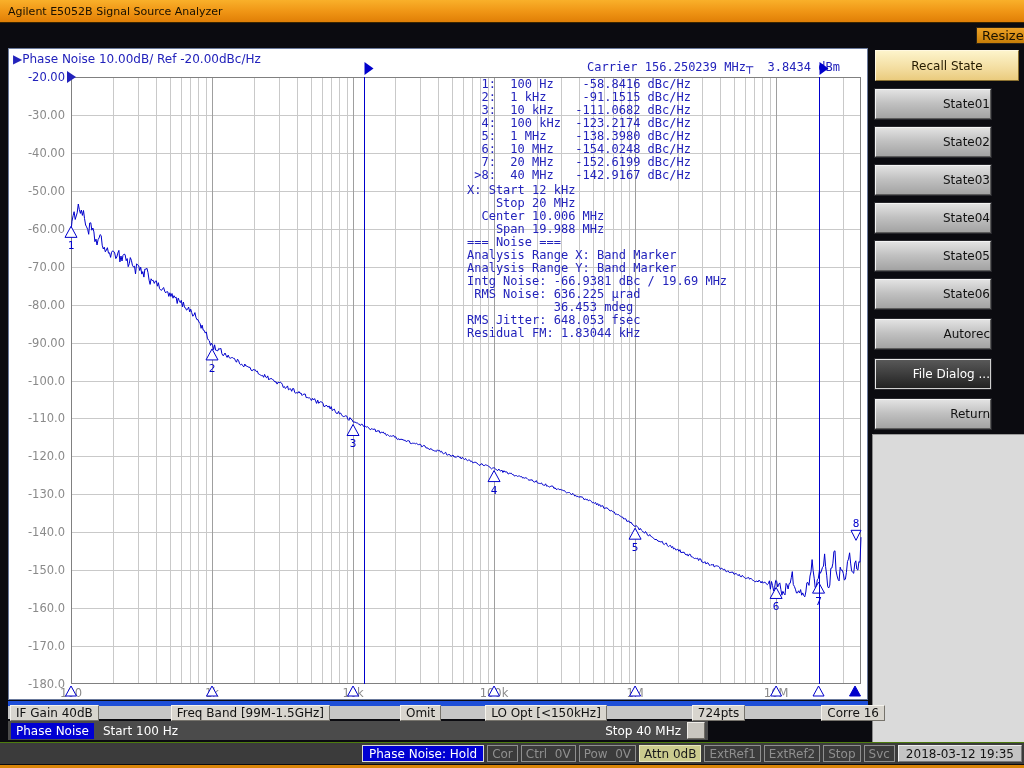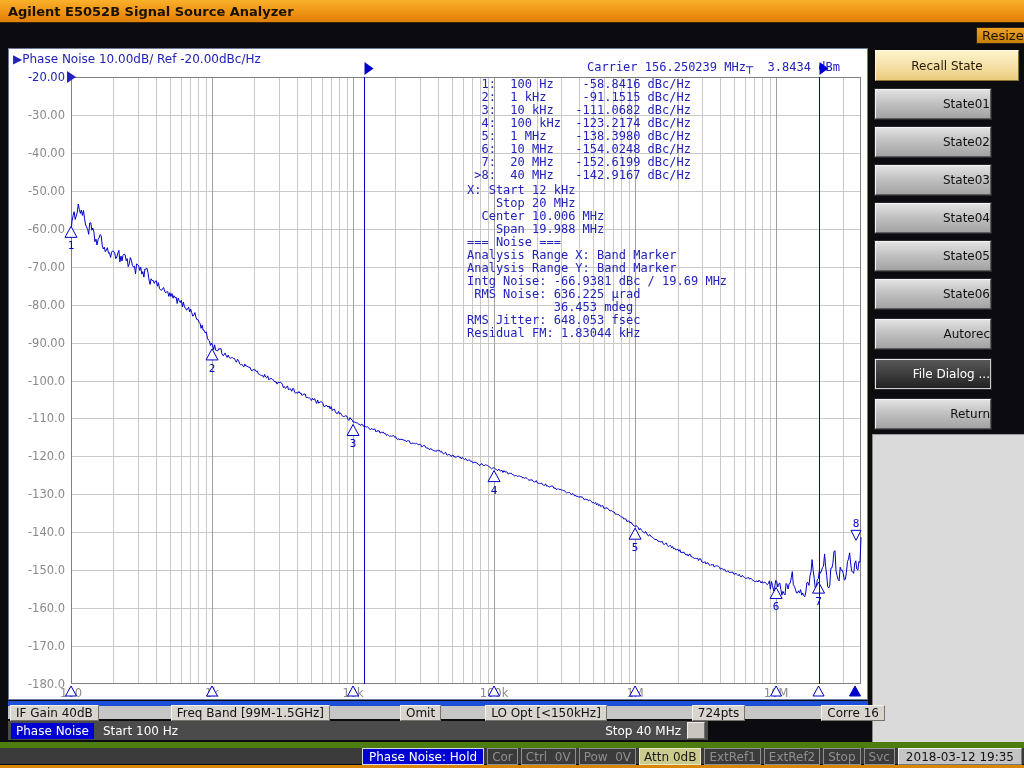--- a/index.html
+++ b/index.html
@@ -1,21 +1,21 @@
 <!DOCTYPE html>
 <html><head>
 <meta charset="utf-8">
 <style>
   html,body{margin:0;padding:0;}
   body{width:1024px;height:768px;background:#0b0b10;position:relative;overflow:hidden;
        font-family:"DejaVu Sans",sans-serif;}
   .titlebar{position:absolute;left:0;top:0;width:1024px;height:22px;
     background:linear-gradient(#f9b02a,#ef9414 55%,#e07f06);border-bottom:1px solid #3a2600;
     display:flex;align-items:center;}
-  .titlebar span{margin-left:8px;font-size:13px;font-weight:bold;color:#181000;text-align:right;}
+  .titlebar span{margin-left:8px;font-size:11px;font-weight:normal;color:#181000;text-align:right;}
   .resize{position:absolute;left:976px;top:27px;height:17px;padding:0 5px;
     background:linear-gradient(#eda226,#c77e08);border:1px solid #2e2415;color:#1c1300;
     font-size:13px;font-family:"DejaVu Sans",sans-serif;}
   
   .gwin{position:absolute;left:8px;top:48px;width:860px;height:652px;background:#ffffff;
     border:1px solid #6b7a9c;box-sizing:border-box;}
   .gwin svg{position:absolute;left:0;top:0;}
   #overlay{pointer-events:none;}
   .ghead{position:absolute;left:4px;top:3px;font-size:12px;color:#2222bb;}
   .mono{font-family:"DejaVu Sans Mono",monospace;font-size:12px;line-height:13px;
@@ -52,21 +52,21 @@
   .row1 span:nth-child(5){margin-left:85px;}
   .row1 span:nth-child(6){margin-left:76px;}
   .row2{position:absolute;left:8px;top:721px;width:700px;height:19px;background:#4b4b4b;
     display:flex;align-items:center;padding:0 3px;box-sizing:border-box;font-size:12px;}
   .row2 .mode{background:#0000d2;color:#fff;padding:1px 5px;}
   .row2 .startlbl{color:#fff;margin-left:9px;}
   .row2 .stoplbl{color:#fff;margin-left:auto;}
   .row2 .r2btn{width:16px;height:15px;margin-left:6px;background:#c9c6bf;border:1px solid;
     border-color:#efede8 #6e6b64 #6e6b64 #efede8;}
   .row3{position:absolute;left:0;top:742px;width:1024px;height:22px;background:#3b3b3b;
-    border-top:6px solid #4d7c0f;display:flex;align-items:center;justify-content:flex-end;
+    border-top:1px solid #4d7c0f;display:flex;align-items:center;justify-content:flex-end;
     gap:3px;padding-right:2px;box-sizing:border-box;}
   .row3 span{display:inline-block;height:17px;line-height:16px;padding:0 4px;font-size:12px;
     border:1px solid #8f8f8f;white-space:pre;box-sizing:border-box;}
   .row3 .active-blue{background:#0000d2;color:#ffffff;border-color:#d8d8d8;padding:0 6px;}
   .row3 .dim{color:#8f8f8f;background:transparent;}
   .row3 .attn{background:#cbcb8e;color:#1a1a1a;border-color:#e8e8c0;}
   .row3 .date{background:#c4c4c4;color:#111;border-color:#efefef #777 #777 #efefef;padding:0 7px;}
   .orangestrip{position:absolute;left:0;top:765px;width:1024px;height:3px;background:#d98508;}
 </style>
 </head>

